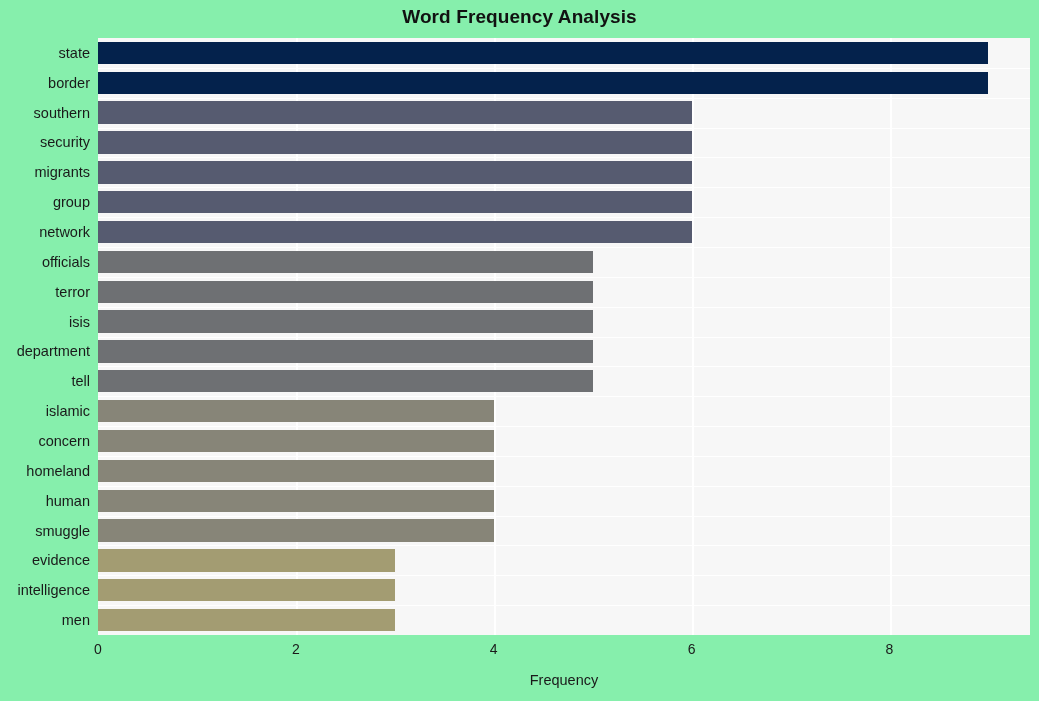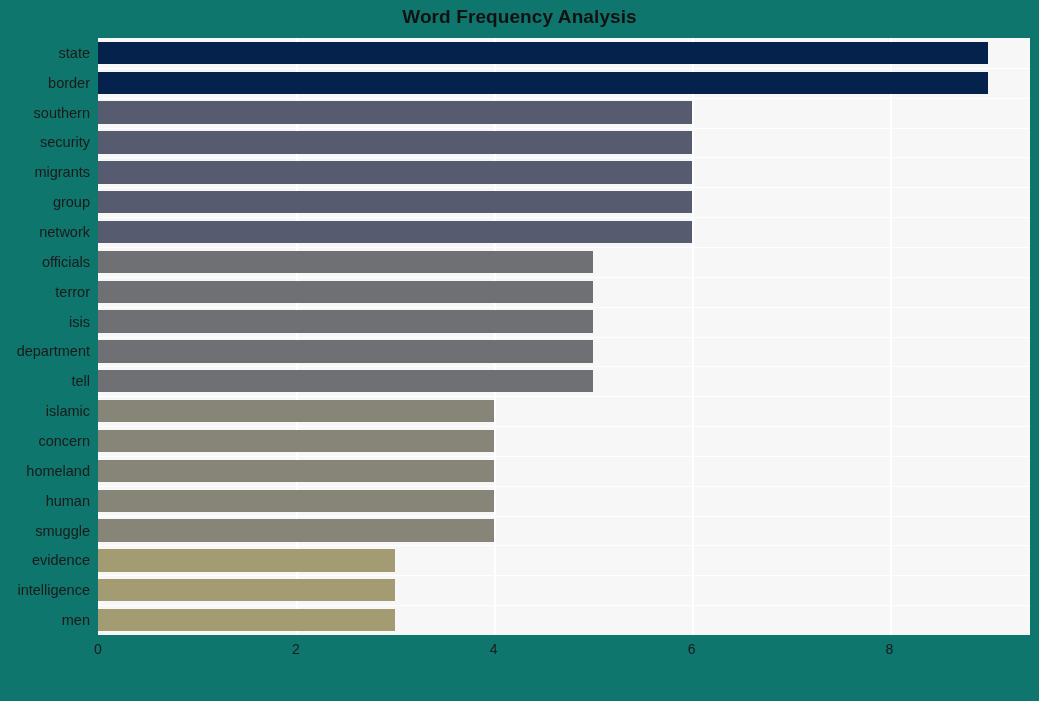--- a/index.html
+++ b/index.html
@@ -12,21 +12,21 @@
     width: 1039px;
     height: 701px;
     font-family: "Liberation Sans", sans-serif;
     overflow: hidden;
   }
 
   #figure {
     position: relative;
     width: 1039px;
     height: 701px;
-    background: #0f766e;
+    background: #86efac;
   }
 
   
   #chart-title {
     position: absolute;
     left: 0;
     top: 6px;
     width: 1039px;
     text-align: center;
     font-size: 19px;
@@ -246,14 +246,15 @@
       <div class="ylabel" style="top: 575.075px;">men</div>
     </div>
   <div id="x-axis-ticks">
       <div class="xtick" style="left: 0px;">0</div>
       <div class="xtick" style="left: 197.877px;">2</div>
       <div class="xtick" style="left: 395.754px;">4</div>
       <div class="xtick" style="left: 593.631px;">6</div>
       <div class="xtick" style="left: 791.507px;">8</div>
     </div>
 
+  <div id="x-axis-label">Frequency</div>
 
 </div>
 
 </body></html>

